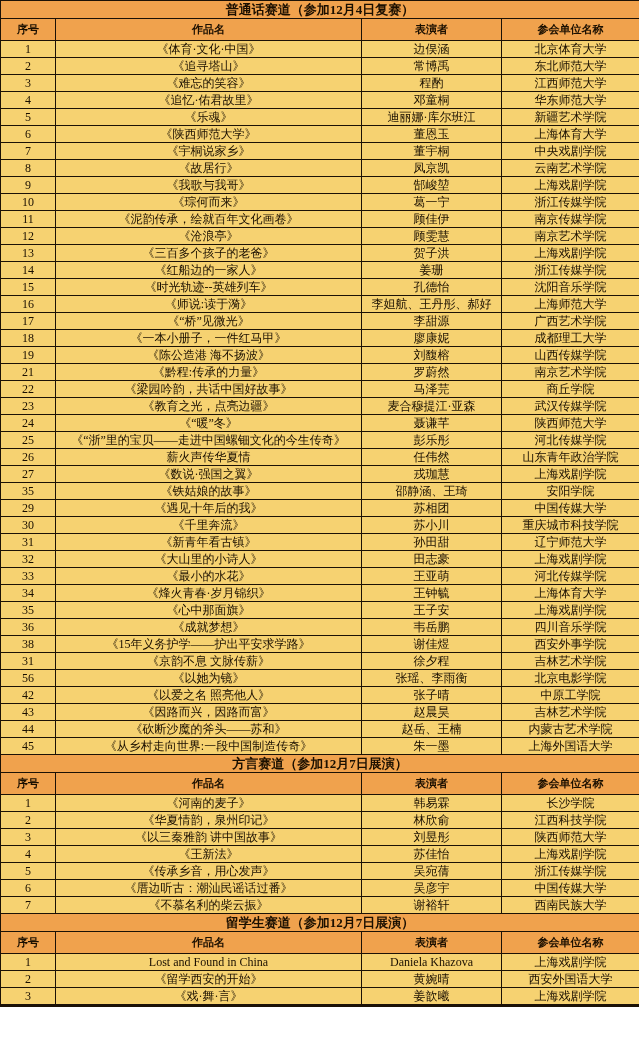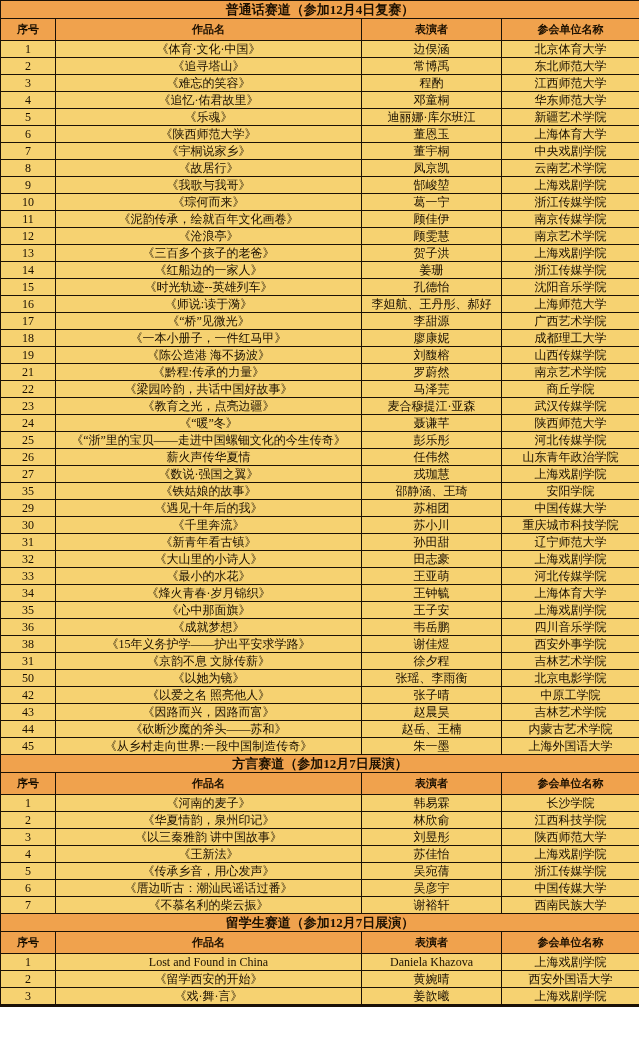--- a/index.html
+++ b/index.html
@@ -286,21 +286,21 @@
         <td class="data">谢佳煜</td>
         <td class="data">西安外事学院</td>
       </tr>
       <tr>
         <td class="data">31</td>
         <td class="data">《京韵不息 文脉传薪》</td>
         <td class="data">徐夕程</td>
         <td class="data">吉林艺术学院</td>
       </tr>
       <tr>
-        <td class="data">50</td>
+        <td class="data">56</td>
         <td class="data">《以她为镜》</td>
         <td class="data">张瑶、李雨衡</td>
         <td class="data">北京电影学院</td>
       </tr>
       <tr>
         <td class="data">42</td>
         <td class="data">《以爱之名 照亮他人》</td>
         <td class="data">张子晴</td>
         <td class="data">中原工学院</td>
       </tr>

